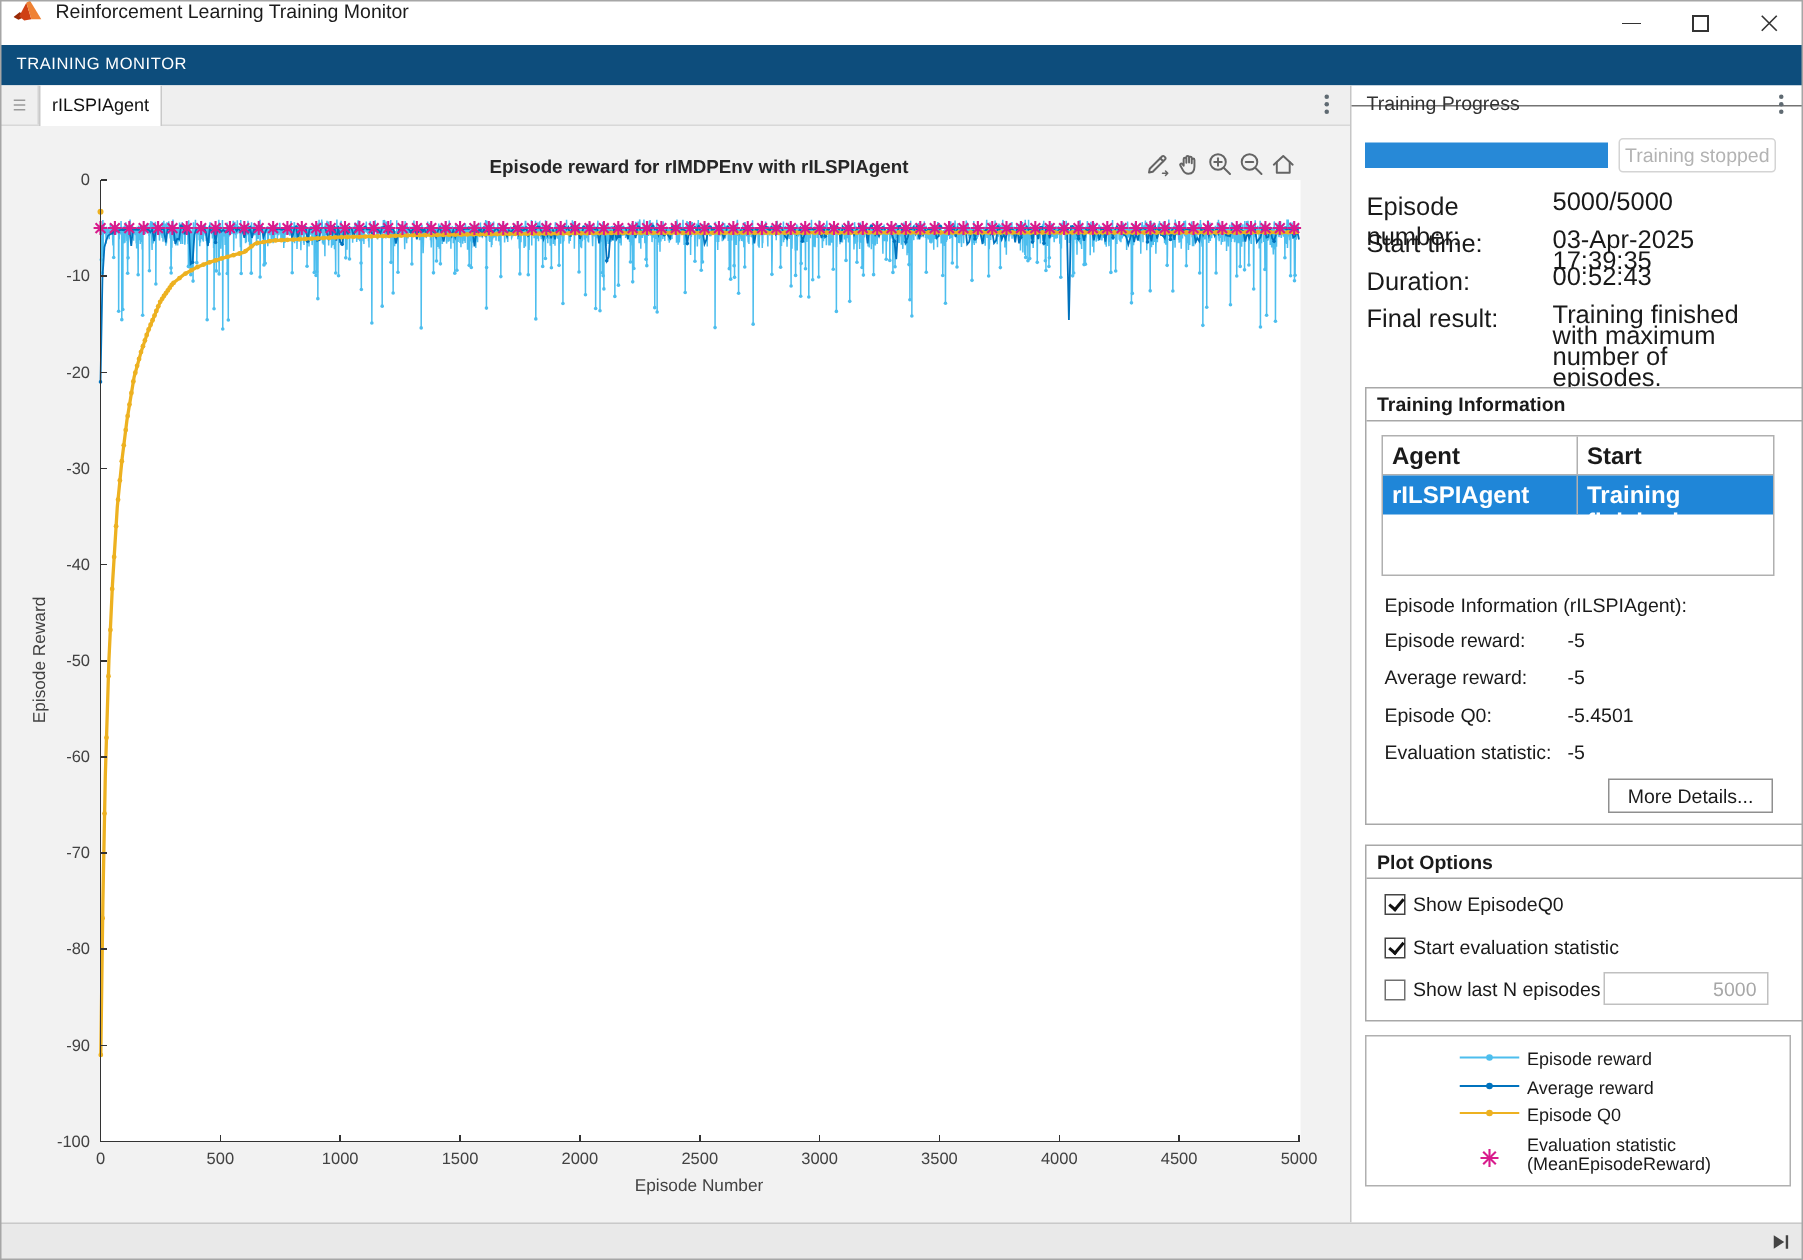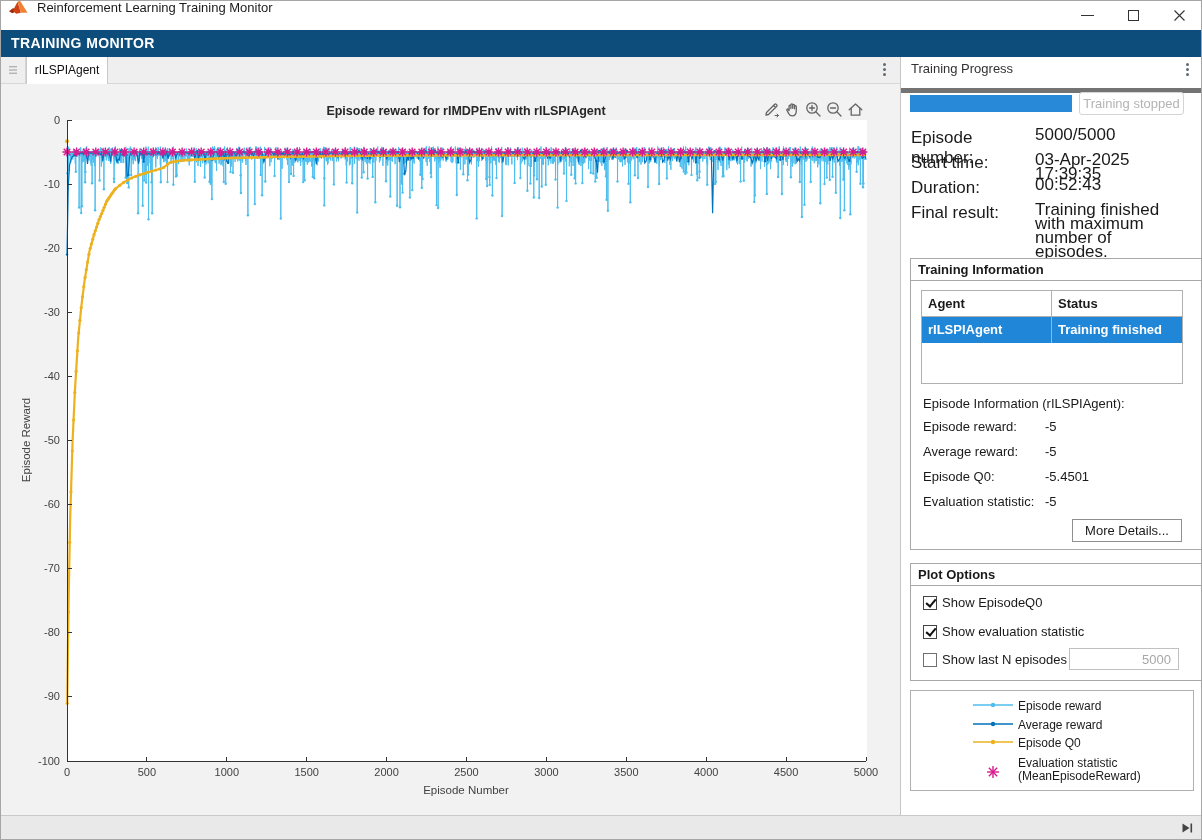--- a/index.html
+++ b/index.html
@@ -7,52 +7,52 @@
   body{font-family:"Liberation Sans",sans-serif;background:#fff;position:relative;overflow:hidden}
   .frame{position:absolute;inset:0;border:1px solid #a6a6a6;pointer-events:none;z-index:99}
   
   .titlebar{position:absolute;left:0;top:0;width:100%;height:30px;background:#fff;display:flex;align-items:flex-start;padding-left:9px}
   .titlebar .logo{width:19px;height:16px;margin-right:9px}
   .titlebar .title{font-size:13px;color:#1b1b1b}
   .winbtns{position:absolute;right:0;top:0;height:30px;display:flex}
   .winbtn{width:46px;height:30px;display:flex;align-items:center;justify-content:center}
   
   .toolstrip{position:absolute;left:0;top:30px;width:100%;height:27px;background:#0d4d7c}
-  .toolstrip .ts-tab{display:inline-block;color:#fff;font-size:14px;font-weight:bold;letter-spacing:.4px;line-height:27px;padding:0 11px}
+  .toolstrip .ts-tab{display:inline-block;color:#fff;font-size:11px;font-weight:normal;letter-spacing:.4px;line-height:27px;padding:0 11px}
   
   .main{position:absolute;left:0;top:57px;width:1202px;height:758px}
   .left-panel{position:absolute;left:0;top:0;width:900px;height:758px;background:#f2f2f2}
   .tabstrip{position:absolute;left:0;top:0;width:100%;height:27px;background:#efefef;border-bottom:1px solid #d8d8d8}
   .handle{position:absolute;left:0;top:0;width:26px;height:26px;border-right:1px solid #d4d4d4;display:flex;align-items:center;justify-content:center}
   .doc-tab{position:absolute;left:26px;top:0;width:82px;height:27px;background:#fff;border-left:1px solid #c9c9c9;border-right:1px solid #c9c9c9;text-align:center;line-height:26px;font-size:12px;color:#111;z-index:2}
   .dots-v{display:flex;flex-direction:column;gap:2px;align-items:center}
   .dots-v i{width:3px;height:3px;border-radius:50%;background:#5f6a72}
   .tab-menu{position:absolute;right:14px;top:6px}
   .figure{position:absolute;left:0;top:27px;right:0;bottom:0;background:#f2f2f2}
   .ax-toolbar{position:absolute;top:17px;right:36px;display:flex;gap:4px;z-index:5}
   .ax-icon{width:17px;height:17px}
   .ax-icon svg{stroke:#646464;fill:none;stroke-width:1.3;stroke-linecap:round;stroke-linejoin:round}
   
   .right-panel{position:absolute;left:900px;top:0;width:302px;height:758px;background:#fff;border-left:1px solid #c6c6c6}
-  .rp-header{position:absolute;left:0;top:0;width:100%;height:36px;border-bottom:5px solid #737373}
+  .rp-header{position:absolute;left:0;top:0;width:100%;height:14px;border-bottom:1px solid #737373}
   .rp-header .rp-title{position:absolute;left:10px;top:4px;font-size:13px;color:#333}
   .rp-menu{position:absolute;right:13px;top:6px}
   .pbar{position:absolute;left:9px;top:38px;width:162px;height:17px;background:#2789d7}
   .stop-btn{position:absolute;left:178px;top:35px;width:105px;height:23px;border:1px solid #d4d4d4;border-radius:3px;background:#fff;color:#b3b3b3;font-size:13px;text-align:center;line-height:21px}
   .inforow{position:absolute;left:10px;font-size:17px;color:#1a1a1a}
   .inforow .lbl{display:inline-block;width:124px;vertical-align:top}
   .inforow .val{display:inline-block;width:150px;vertical-align:top;line-height:14px}
   
   .gbox{position:absolute;left:9px;width:319px;border:1px solid #a8a8a8;background:#fff}
   .gbox .gtitle{height:22px;line-height:21px;padding-left:7px;font-size:13px;font-weight:bold;color:#1a1a1a;border-bottom:1px solid #a8a8a8}
   .ti-box{top:201px;height:292px}
   .po-box{top:506px;height:118px}
   .tbl{position:absolute;left:10px;top:31px;width:262px;height:94px;border:1px solid #b0b0b0;background:#fff}
   .tbl .trow{display:flex;height:26px}
-  .tbl .cell{width:131px;padding:5px 15px 0 6px;font-size:13px;border-right:1px solid #b0b0b0}
+  .tbl .cell{width:131px;padding:5px 15px 0 6px;font-size:16px;border-right:1px solid #b0b0b0}
   .tbl .cell:last-child{border-right:none}
   .tbl .thead{font-weight:bold;border-bottom:1px solid #b0b0b0;color:#1a1a1a}
   .tbl .tsel{background:#1f86d8;color:#fff;font-weight:bold}
   .ep-title{position:absolute;left:12px;top:137px;font-size:13px;font-weight:normal;color:#1a1a1a}
   .ep-row{position:absolute;left:12px;font-size:13px;color:#1a1a1a}
   .ep-row .lbl{display:inline-block;width:122px}
   .more-btn{position:absolute;left:161px;top:260px;width:110px;height:23px;border:1px solid #8f8f8f;border-radius:0;background:#fff;font-size:13px;color:#1a1a1a;text-align:center;line-height:21px}
   .cb-row{position:absolute;left:12px;font-size:13px;color:#1a1a1a}
   .cb{display:inline-block;width:14px;height:14px;border:1px solid #707070;background:#fff;vertical-align:-3px;margin-right:5px;position:relative}
   .cb.checked{border-color:#444}
@@ -758,39 +758,39 @@
     </div>
     <div class="inforow" style="top:146px">
       <span class="lbl">Final result:</span><span class="val">Training finished with maximum number of episodes.</span>
     </div>
 
     <div class="gbox ti-box">
       <div class="gtitle">Training Information</div>
       <div class="tbl">
         <div class="trow">
           <div class="cell thead">Agent</div>
-          <div class="cell thead">Status</div>
+          <div class="cell thead">Start</div>
         </div>
         <div class="trow">
           <div class="cell tsel">rILSPIAgent</div>
           <div class="cell tsel">Training finished</div>
         </div>
       </div>
       <div class="ep-title">Episode Information (rILSPIAgent):</div>
       <div class="ep-row" style="top:160px"><span class="lbl">Episode reward:</span><span>-5</span></div>
       <div class="ep-row" style="top:185px"><span class="lbl">Average reward:</span><span>-5</span></div>
       <div class="ep-row" style="top:210px"><span class="lbl">Episode Q0:</span><span>-5.4501</span></div>
       <div class="ep-row" style="top:235px"><span class="lbl">Evaluation statistic:</span><span>-5</span></div>
       <div class="more-btn">More Details...</div>
     </div>
 
     <div class="gbox po-box">
       <div class="gtitle">Plot Options</div>
       <div class="cb-row" style="top:31px"><span class="cb checked" id="cb0"></span><span>Show EpisodeQ0</span></div>
-      <div class="cb-row" style="top:60px"><span class="cb checked" id="cb1"></span><span>Show evaluation statistic</span></div>
+      <div class="cb-row" style="top:60px"><span class="cb checked" id="cb1"></span><span>Start evaluation statistic</span></div>
       <div class="cb-row" style="top:88px"><span class="cb" id="cb2"></span><span>Show last N episodes</span></div>
       <div class="lastn-input">5000</div>
     </div>
 
     <div class="legend-box">
       <div class="leg-item" style="top:8px">
         <svg class="leg-swatch" width="40" height="8">
             <line x1="0" y1="4" x2="40" y2="4" stroke="#4DBEEE" stroke-width="1.4"></line>
             <circle cx="20" cy="4" r="2.2" fill="#4DBEEE"></circle>
           </svg>

